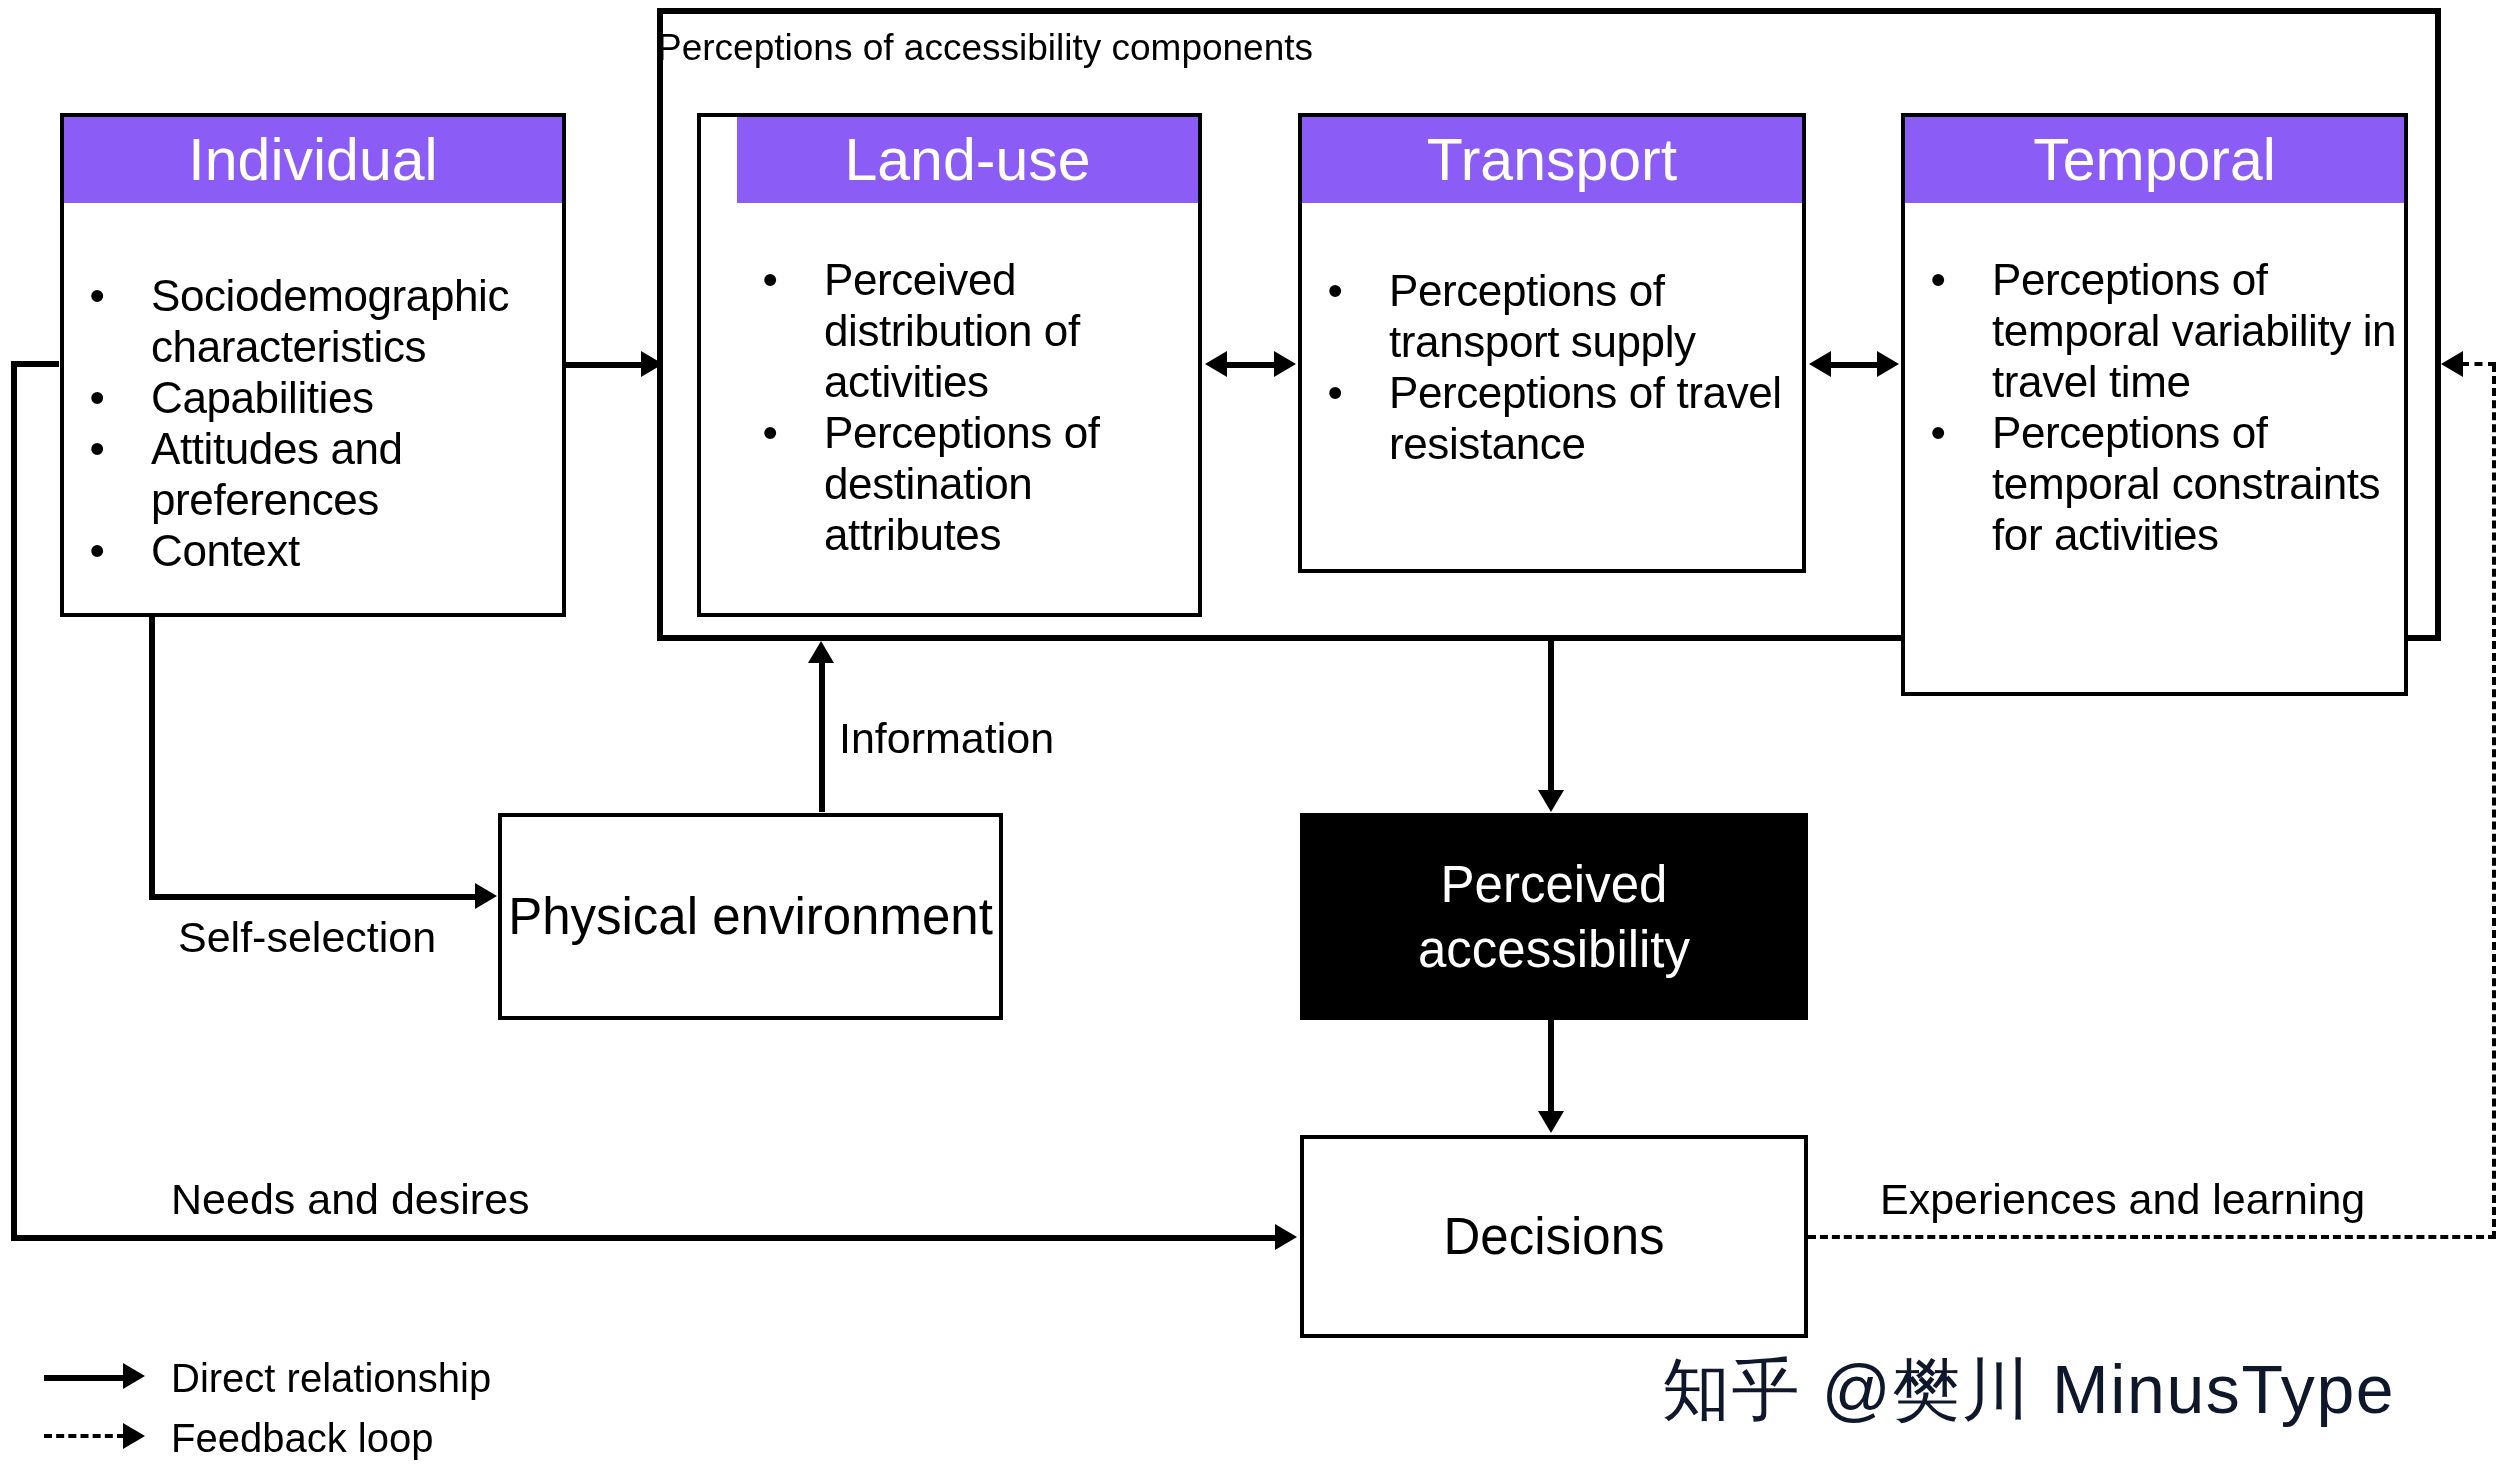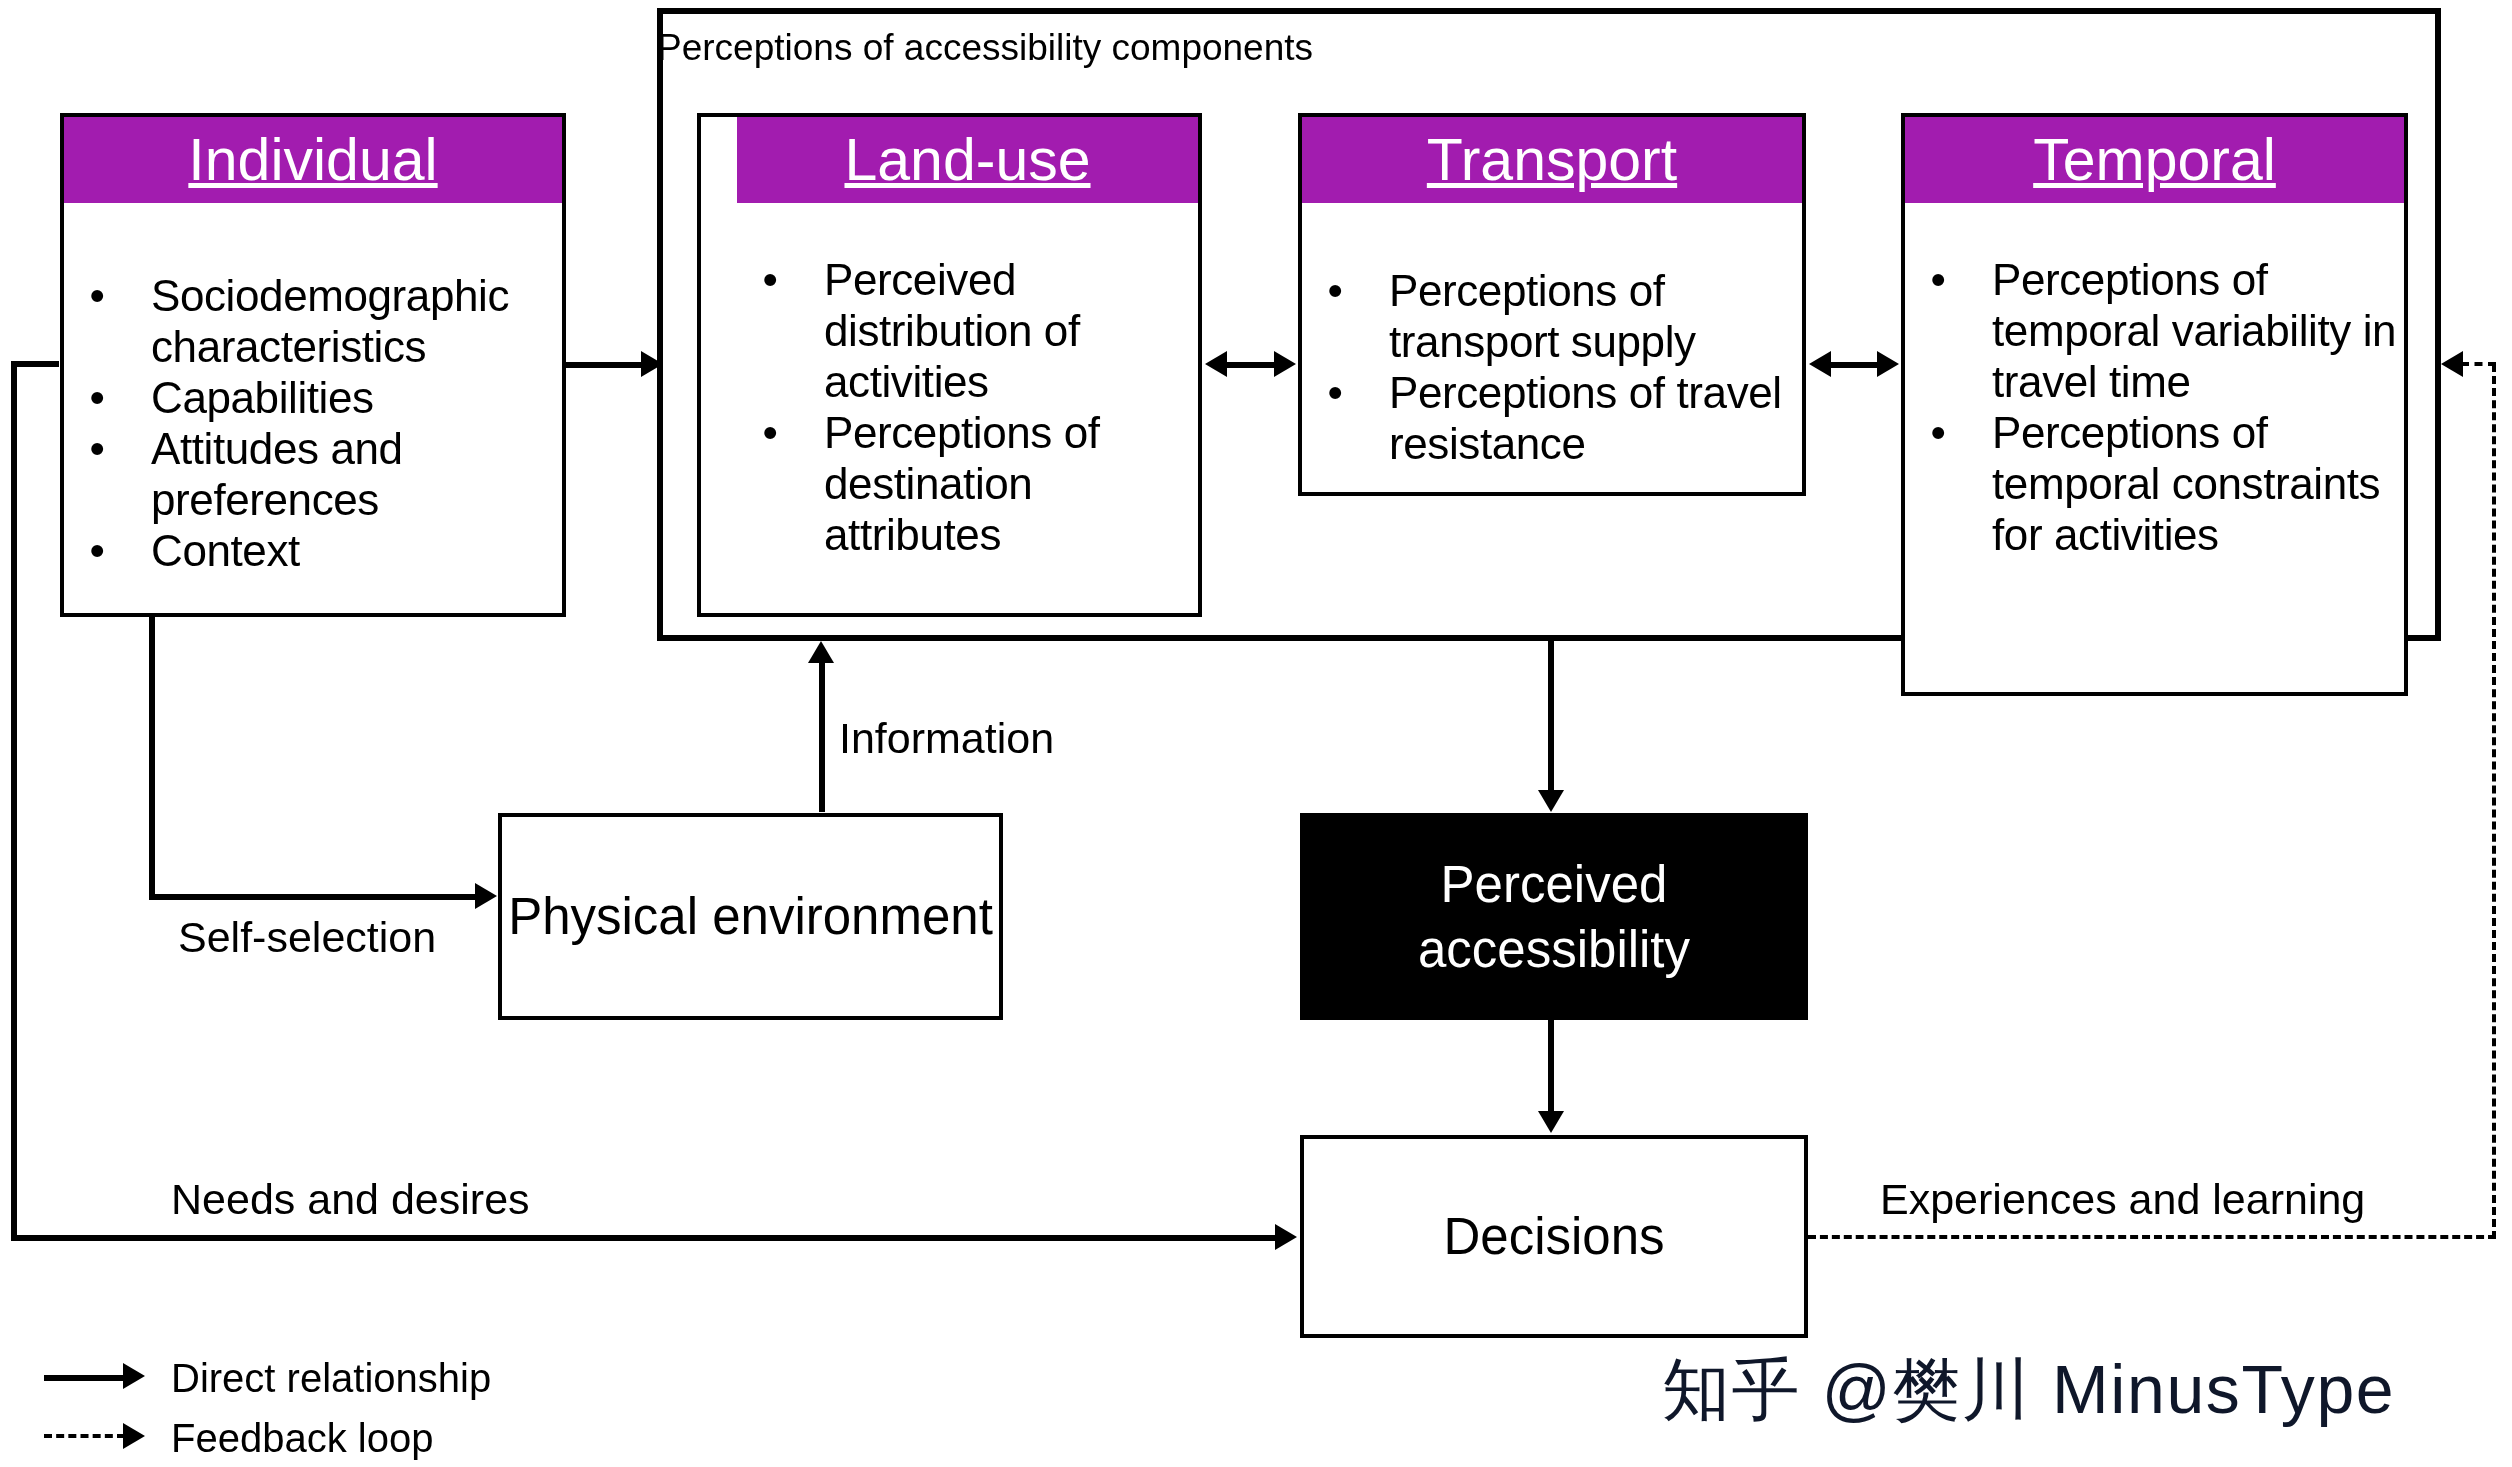--- a/index.html
+++ b/index.html
@@ -1,22 +1,22 @@
 <!DOCTYPE html>
 <html style="font-size:12.7px"><head>
 <meta charset="utf-8">
 <style>
   html,body{margin:0;padding:0;background:#ffffff;}
   #canvas{position:relative;width:2512px;height:1468px;background:#ffffff;overflow:hidden;
           font-family:"Liberation Sans","DejaVu Sans",sans-serif;color:#000;}
 
   
   .box{position:absolute;background:#fff;border:4.8px solid #000;box-sizing:border-box;}
-  .box .hdr{background:#a21caf;color:#fff;height:86px;line-height:86px;text-align:center;
-            font-size:59px;overflow:hidden;text-decoration:underline;}
+  .box .hdr{background:#8b5cf6;color:#fff;height:86px;line-height:86px;text-align:center;
+            font-size:59px;overflow:hidden;}
   .box .bd{position:relative;}
   .outer{position:absolute;border:6.4px solid #000;box-sizing:border-box;background:transparent;}
   .outer-title{position:absolute;text-align:left;font-size:37px;}
 
   
   ul.blist{margin:0;padding:0;list-style:none;}
   ul.blist li{position:relative;padding-left:87px;font-size:44px;line-height:51px;
               letter-spacing:-0.4px;}
   ul.blist li::before{content:"\2022";position:absolute;left:25.4px;top:0;font-size:44px;}
 
@@ -63,21 +63,21 @@
   <div class="box" style="left:697px;top:113px;width:505px;height:504px;padding-left:36px;">
     <div class="hdr">Land-use</div>
     <div class="bd" style="padding-top:51px;">
       <ul class="blist">
         <li>Perceived distribution of activities</li>
         <li>Perceptions of destination attributes</li>
       </ul>
     </div>
   </div>
 
-  <div class="box" style="left:1298px;top:113px;width:508px;height:383px;">
+  <div class="box" style="left:1298px;top:113px;width:508px;height:460px;">
     <div class="hdr">Transport</div>
     <div class="bd" style="padding-top:62px;">
       <ul class="blist">
         <li>Perceptions of transport supply</li>
         <li>Perceptions of travel resistance</li>
       </ul>
     </div>
   </div>
 
   <div class="box" style="left:1901px;top:113px;width:507px;height:583px;">

